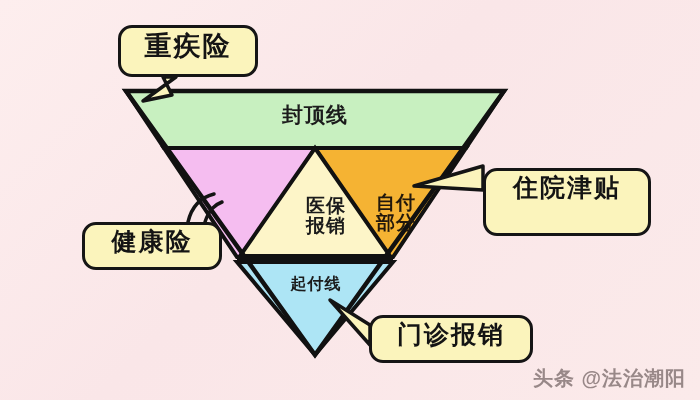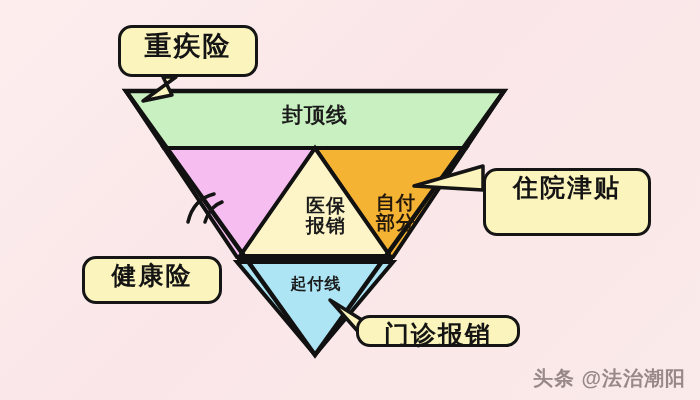--- a/index.html
+++ b/index.html
@@ -98,27 +98,26 @@
     width: 168px;
     height: 68px;
     font-size: 25px;
   }
   #callout-jiankangxian {
     left: 82px;
     top: 222px;
     width: 140px;
     height: 48px;
     font-size: 25px;
-    margin-top: 34px;
   }
   #callout-menzhenbaoxiao {
-    left: 356px;
+    left: 369px;
     top: 315px;
     width: 164px;
-    height: 32px;
+    height: 48px;
     font-size: 25px;
   }
 
   #watermark {
     position: absolute;
     right: 14px;
     bottom: 8px;
     font-size: 20px;
     font-weight: 700;
     color: #8b7b7b;

